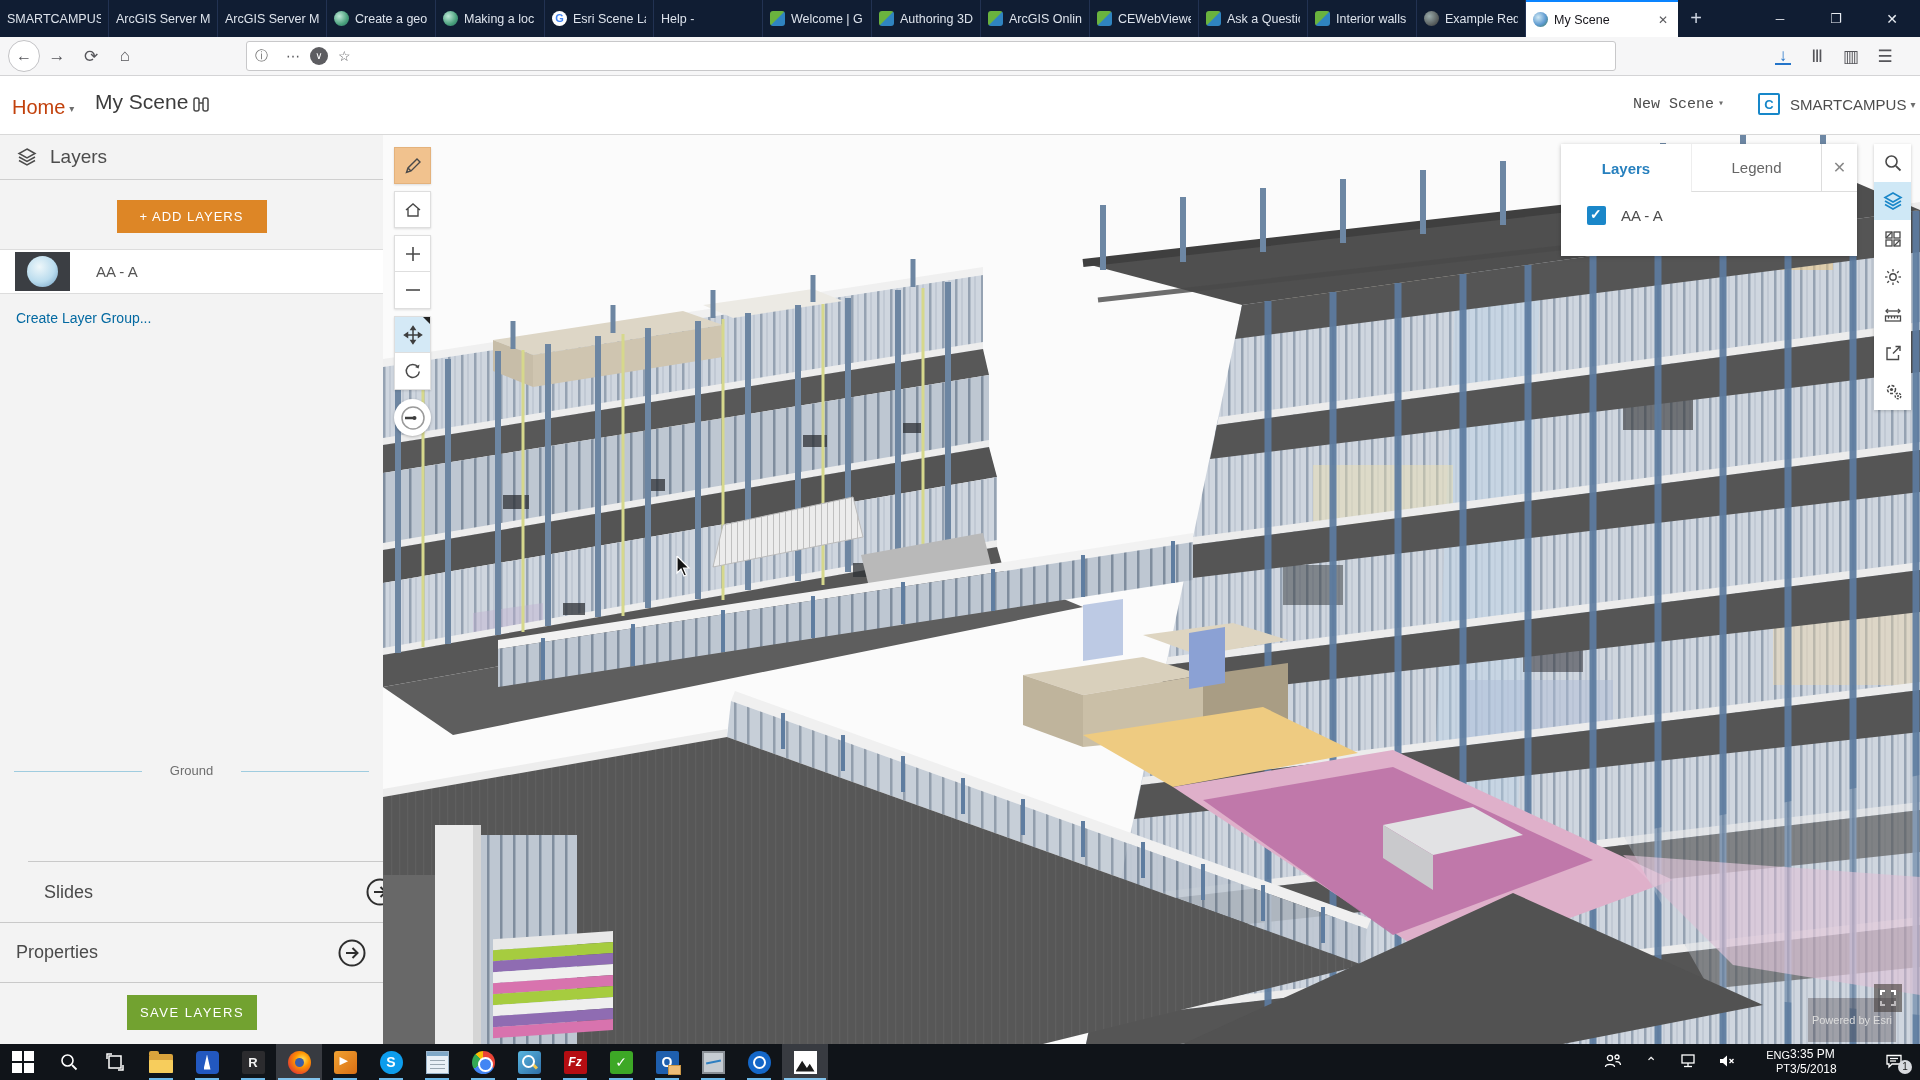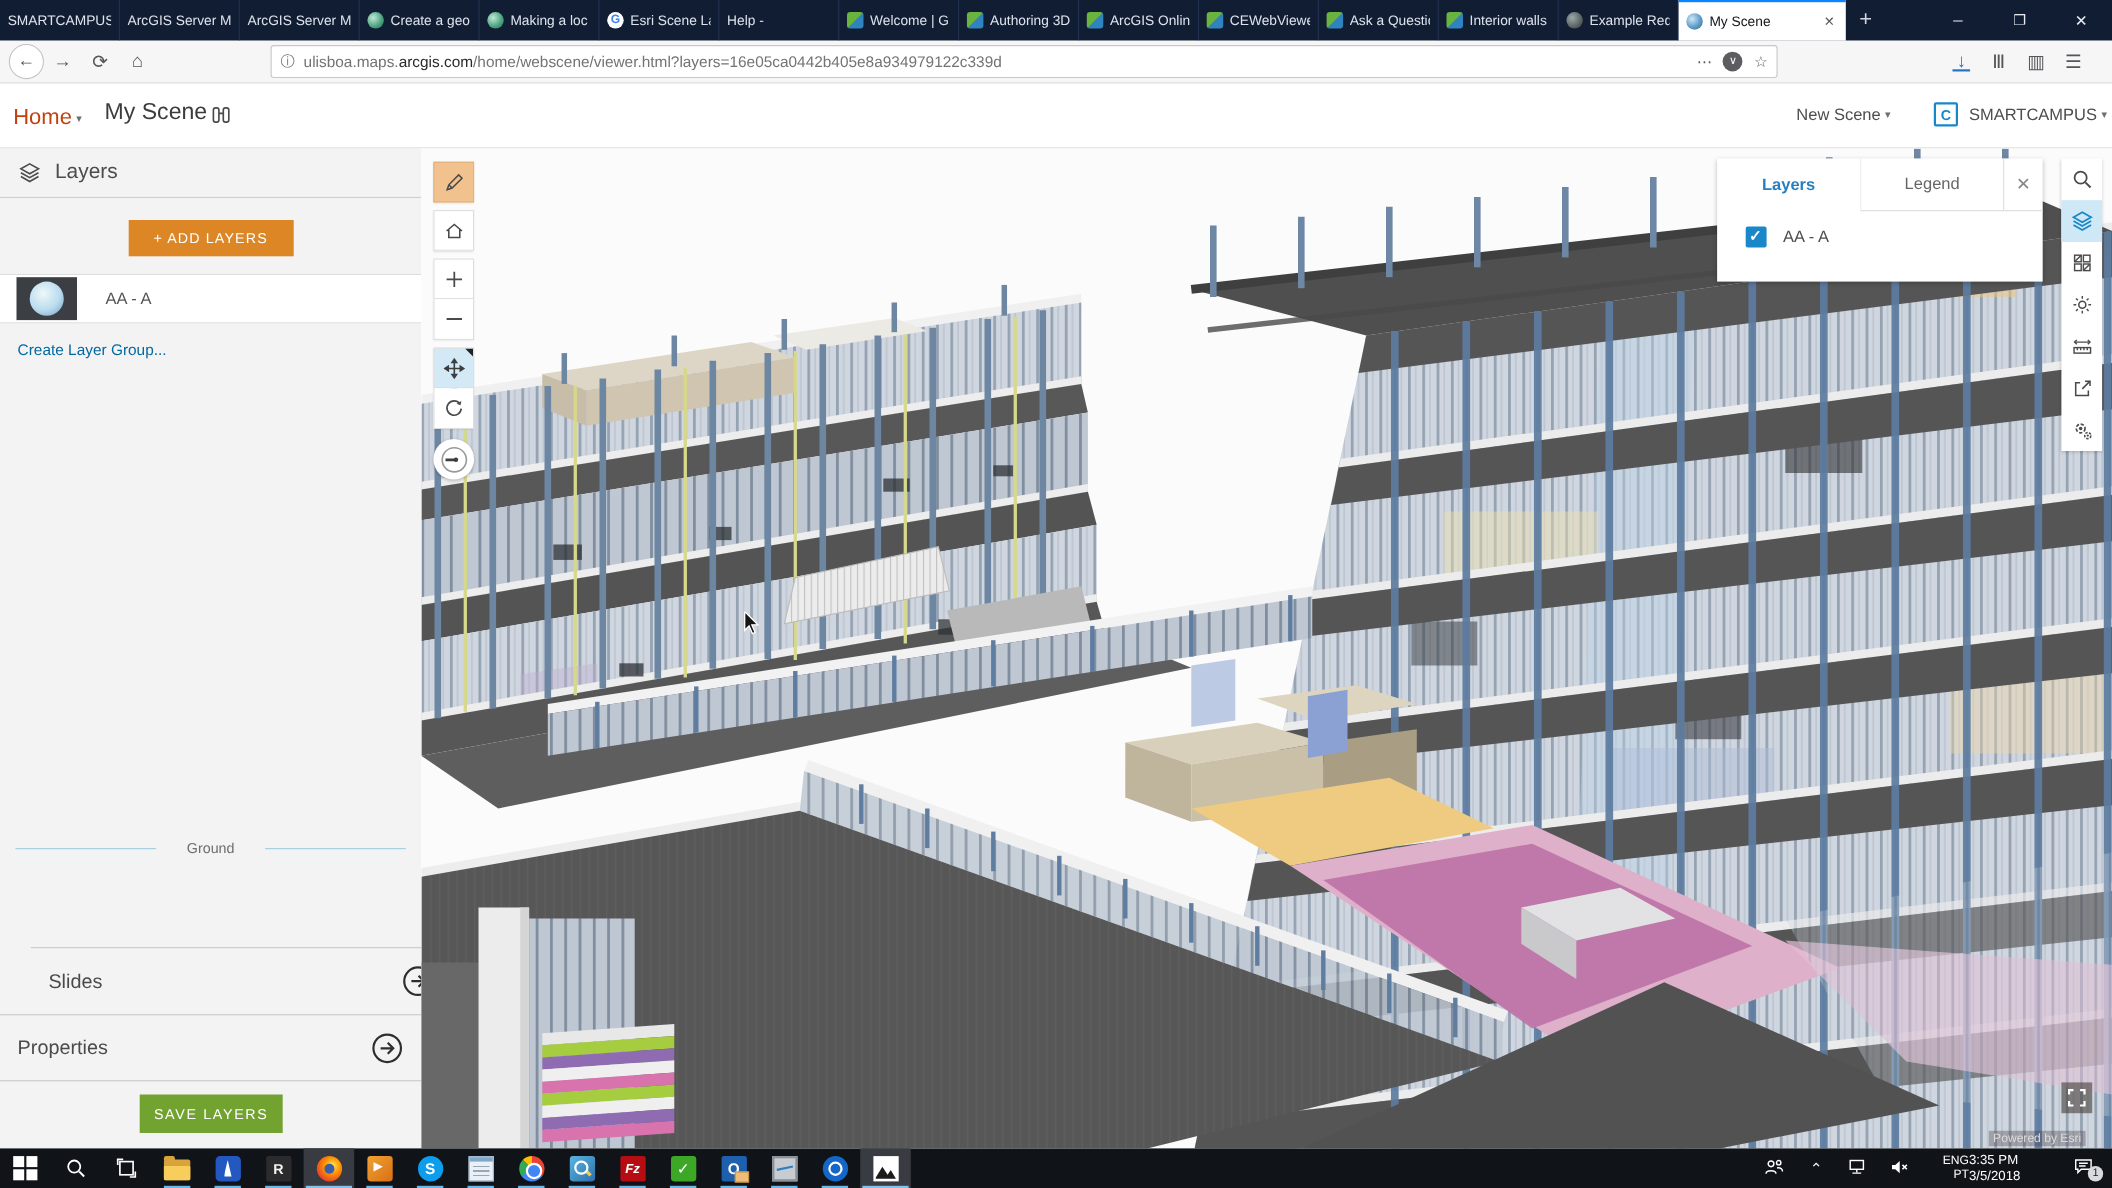--- a/index.html
+++ b/index.html
@@ -45,21 +45,21 @@
   .dl { color:#2374c9; font-size:17px; width:34px; text-align:center; position:relative; }
   .dl::after { content:""; position:absolute; left:9px; right:9px; bottom:1px; height:2px; background:#2374c9; }
 
   
   .appheader { position:absolute; left:0; top:76px; width:1920px; height:59px; background:#fff; border-bottom:1px solid #d9d9d9; }
   .home-link { position:absolute; left:12px; top:20px; font-size:20px; color:#c2410c; }
   .caret { font-size:10px; color:#6e6e6e; margin-left:4px; vertical-align:2px; }
   .caret::before { content:"▾"; }
   .scene-title { position:absolute; left:95px; top:14px; font-size:21px; color:#3c3c3c; }
   .binocs { position:absolute; left:190px; top:18px; }
-  .new-scene { position:absolute; left:1633px; top:20px; font-size:15px; color:#4d4d4d; }
+  .new-scene { position:absolute; left:1633px; top:20px; font-size:15px; color:#4d4d4d;font-family:Liberation Mono, monospace; }
   .avatar { position:absolute; left:1758px; top:17px; width:22px; height:22px; border:2px solid #1787C9; border-radius:2px; color:#1787C9; font-weight:bold; font-size:13px; text-align:center; line-height:19px; }
   .account { position:absolute; left:1790px; top:20px; font-size:15px; color:#4d4d4d; }
 
   
   .sidebar { position:absolute; left:0; top:135px; width:383px; height:909px; background:#f3f3f3; }
   .sb-header { height:45px; border-bottom:1px solid #cfcfcf; display:flex; align-items:center; padding-left:16px; font-size:19px; color:#4c4c4c; }
   .sb-header svg { margin-right:12px; }
   .addlayers { display:block; margin:20px auto 0; width:150px; height:33px; background:#DD8626; color:#fff; border:none; font-size:13px; letter-spacing:1px; font-family:"Liberation Sans",sans-serif; }
   .layer-row { margin-top:16px; background:#fff; border-top:1px solid #ddd; border-bottom:1px solid #ddd; height:45px; display:flex; align-items:center; }
   .layer-thumb { width:55px; height:39px; margin-left:15px; background:#3b3e43; position:relative; }
@@ -104,21 +104,21 @@
   .chk { width:19px; height:19px; background:#1A87C9; border-radius:2px; position:relative; }
   .chk::after { content:"✓"; position:absolute; left:3px; top:0px; color:#fff; font-size:14px; font-weight:bold; }
   .chk-label { margin-left:15px; font-size:15px; color:#4d4d4d; }
 
   
   .rtool { position:absolute; left:1491px; top:9px; width:37px; background:#fff; box-shadow:0 1px 3px rgba(0,0,0,.2); }
   .rtbtn { width:37px; height:38px; display:flex; align-items:center; justify-content:center; }
   .rtbtn.active { background:#CFE8F6; }
 
   .fsbtn { position:absolute; right:18px; bottom:32px; width:28px; height:28px; background:rgba(72,66,60,.62); display:flex; align-items:center; justify-content:center; }
-  .attribution { position:absolute; right:24px; bottom:2px; font-size:11px; color:#dcdcdc; background:rgba(70,60,65,.35); padding:1px 4px; }
+  .attribution { position:absolute; right:24px; bottom:2px; font-size:11px; color:#dcdcdc; background:rgba(70,60,65,.35); padding:16px 4px; }
   .cursor { position:absolute; left:293px; top:421px; }
 
   
   .taskbar { position:absolute; left:0; top:1044px; width:1920px; height:36px; background:#101419; display:flex; align-items:stretch; }
   .tb { width:46px; display:flex; align-items:center; justify-content:center; position:relative; }
   .tb.running::after { content:""; position:absolute; left:11px; right:11px; bottom:0; height:2px; background:#6cb8e8; }
   .tb.hl { background:#383b41; }
   .tb.hl::after { left:2px; right:2px; background:#83c3ec; }
   .ic { width:23px; height:23px; display:block; }
   .ic-start { display:grid; grid-template-columns:10px 10px; grid-gap:2px; width:22px; height:22px; }
@@ -240,21 +240,20 @@
     <div class="winbtn close"></div>
   </div>
 
   <div class="navbar">
     <div class="backbtn">←</div>
     <div class="navbtn">→</div>
     <div class="navbtn">⟳</div>
     <div class="navbtn">⌂</div>
     <div class="urlbar">
       <span class="url-info">ⓘ</span>
-      <span class="url-text"><span>ulisboa.maps.</span><span class="url-domain">arcgis.com</span><span>/home/webscene/viewer.html?layers=16e05ca0442b405e8a934979122c339d</span></span>
       <span class="urlicon">⋯</span>
       <span class="pocket"></span>
       <span class="urlicon">☆</span>
     </div>
     <div class="nav-right">
       <div class="dl">↓</div>
       <div class="navbtn">Ⅲ</div>
       <div class="navbtn">▥</div>
       <div class="navbtn">☰</div>
     </div>

